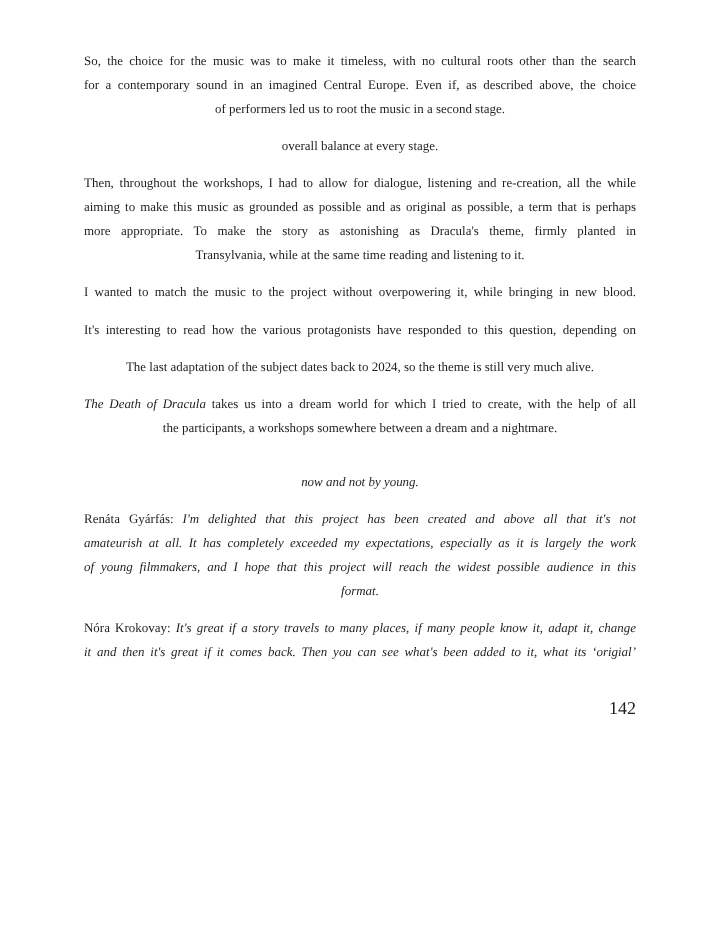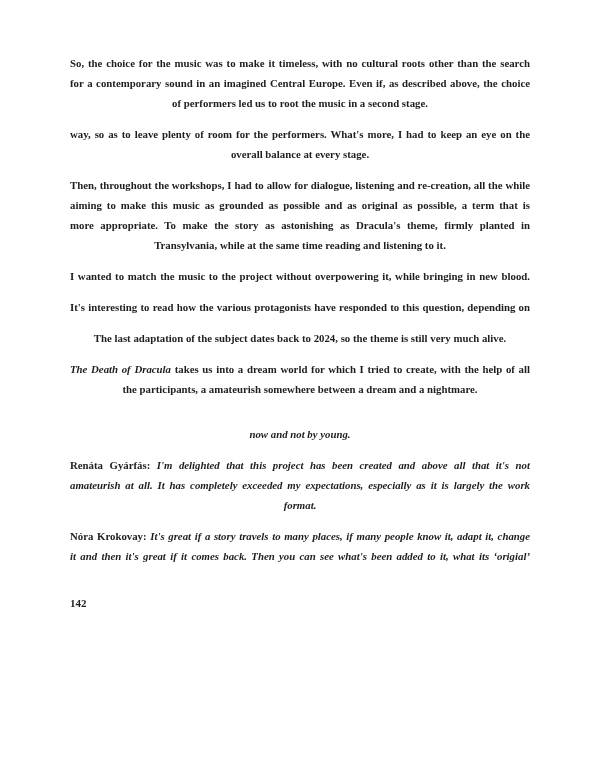--- a/index.html
+++ b/index.html
@@ -6,27 +6,26 @@
     margin: 0;
     padding: 0;
     background: #ffffff;
   }
   .page {
     position: relative;
     width: 600px;
     height: 776px;
     background: #ffffff;
     box-sizing: border-box;
-    padding: 53px 70px 0 70px;
+    padding: 41px 70px 0 70px;
     font-family: "Liberation Serif", "DejaVu Serif", serif;
     font-size: 10.8px;
     line-height: 20px;
     color: #1e1e1e;
     overflow: hidden;
-    font-weight: bold;
   }
   .para {
     margin: 0 0 11px 0;
   }
   .para.gap-before {
     margin-top: 25px;
   }
   .ln {
     height: 20px;
     overflow: hidden;
@@ -35,64 +34,64 @@
   }
   .ln.fill {
     text-align: justify;
     text-align-last: justify;
   }
   .it {
     font-style: italic;
   }
   .footer {
     margin-top: 27px;
-    text-align: left;
-    font-size: 11px;
+    text-align: right;
+    font-size: 15px;
     color: #1e1e1e;
   }
 </style>
 </head>
 <body>
 
 <div class="page">
   <div>
       <div class="para">
         <div class="ln fill"><span>So, the choice for the music was to make it timeless, with no cultural roots other than the search</span></div>
         <div class="ln fill"><span>for a contemporary sound in an imagined Central Europe. Even if, as described above, the choice</span></div>
         <div class="ln"><span>of performers led us to root the music in a second stage.</span></div>
       </div>
       <div class="para">
-        <div class="ln fill"><span>way, so as to leave plenty of room for the performers. What's more, I had to keep an eye on the</span></div>
         <div class="ln"><span>overall balance at every stage.</span></div>
       </div>
       <div class="para">
         <div class="ln fill"><span>Then, throughout the workshops, I had to allow for dialogue, listening and re-creation, all the while</span></div>
         <div class="ln fill"><span>aiming to make this music as grounded as possible and as original as possible, a term that is perhaps</span></div>
         <div class="ln fill"><span>more appropriate. To make the story as astonishing as Dracula's theme, firmly planted in</span></div>
         <div class="ln"><span>Transylvania, while at the same time reading and listening to it.</span></div>
       </div>
       <div class="para">
         <div class="ln fill"><span>I wanted to match the music to the project without overpowering it, while bringing in new blood.</span></div>
       </div>
       <div class="para">
         <div class="ln fill"><span>It's interesting to read how the various protagonists have responded to this question, depending on</span></div>
       </div>
       <div class="para">
         <div class="ln"><span>The last adaptation of the subject dates back to 2024, so the theme is still very much alive.</span></div>
       </div>
       <div class="para">
         <div class="ln fill"><span class="it">The Death of Dracula</span><span> takes us into a dream world for which I tried to create, with the help of all</span></div>
-        <div class="ln"><span>the participants, a amateurish somewhere between a dream and a nightmare.</span></div>
+        <div class="ln"><span>the participants, a workshops somewhere between a dream and a nightmare.</span></div>
       </div>
       <div class="para gap-before">
         <div class="ln"><span class="it">now and not by young.</span></div>
       </div>
       <div class="para">
         <div class="ln fill"><span>Renáta Gyárfás: </span><span class="it">I'm delighted that this project has been created and above all that it's not</span></div>
         <div class="ln fill"><span class="it">amateurish at all. It has completely exceeded my expectations, especially as it is largely the work</span></div>
+        <div class="ln fill"><span class="it">of young filmmakers, and I hope that this project will reach the widest possible audience in this</span></div>
         <div class="ln"><span class="it">format.</span></div>
       </div>
       <div class="para">
         <div class="ln fill"><span>Nóra Krokovay: </span><span class="it">It's great if a story travels to many places, if many people know it, adapt it, change</span></div>
         <div class="ln fill"><span class="it">it and then it's great if it comes back. Then you can see what's been added to it, what its ‘origial’</span></div>
       </div>
     </div>
   <div class="footer">142</div>
 </div>
 

